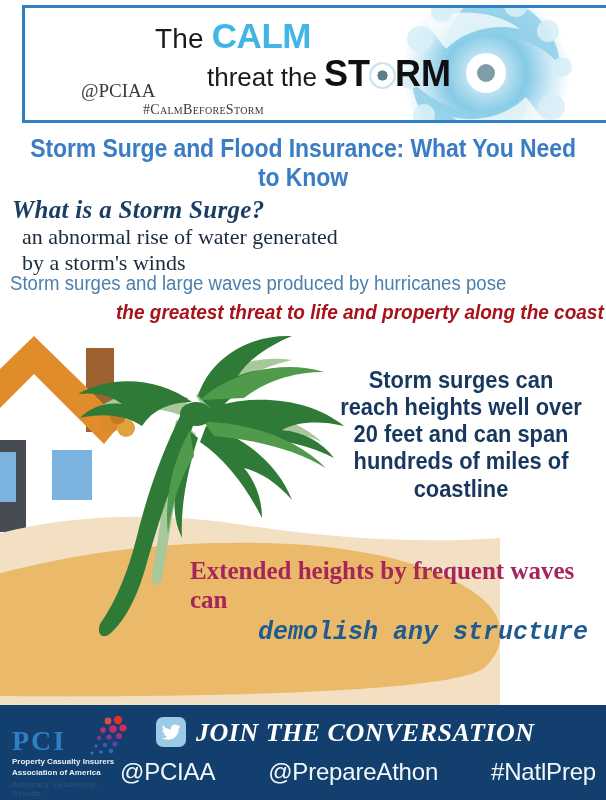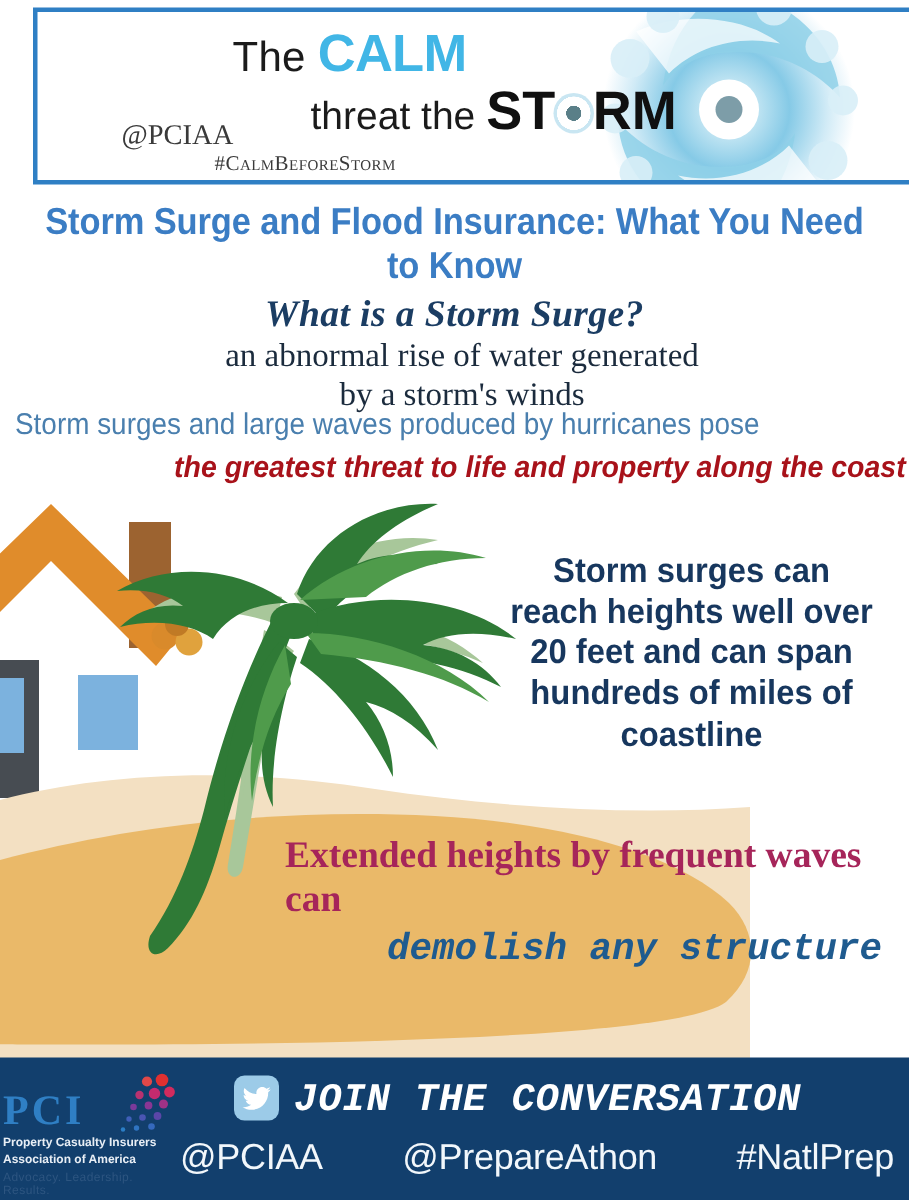--- a/index.html
+++ b/index.html
@@ -119,21 +119,20 @@
     transform: scaleX(0.92);
     letter-spacing: -0.1px;
   }
 
   
   .qa {
     position: absolute;
     left: 12px;
     top: 193px;
     width: 582px;
-    text-align: center;
   }
   .qa-q {
     display: inline-block;
     vertical-align: top;
     font-family: "Liberation Serif", serif;
     font-style: italic;
     font-weight: bold;
     font-size: 25px;
     color: #1b3d63;
     letter-spacing: .3px;
@@ -233,21 +232,21 @@
   .footer {
     position: absolute;
     left: 0;
     top: 705px;
     width: 606px;
     height: 95px;
     background: #123f6d;
   }
   .pci-logo {
     position: absolute;
-    left: 0;
+    left: 10px;
     top: 8px;
     width: 120px;
     height: 80px;
   }
   .pci-word {
     position: absolute;
     left: 2px;
     top: 12px;
     font-family: "Liberation Serif", serif;
     font-weight: bold;
@@ -288,21 +287,21 @@
     top: 12px;
     width: 30px;
     height: 30px;
     border-radius: 7px;
     background: #9ccbe8;
   }
   .join {
     position: absolute;
     left: 196px;
     top: 13px;
-    font-family: Liberation Mono, monospace;
+    font-family: Liberation Serif, serif;
     font-weight: bold;
     font-style: italic;
     font-size: 26px;
     color: #ffffff;
     letter-spacing: .5px;
     white-space: nowrap;
   }
   .handles {
     position: absolute;
     left: 120px;

